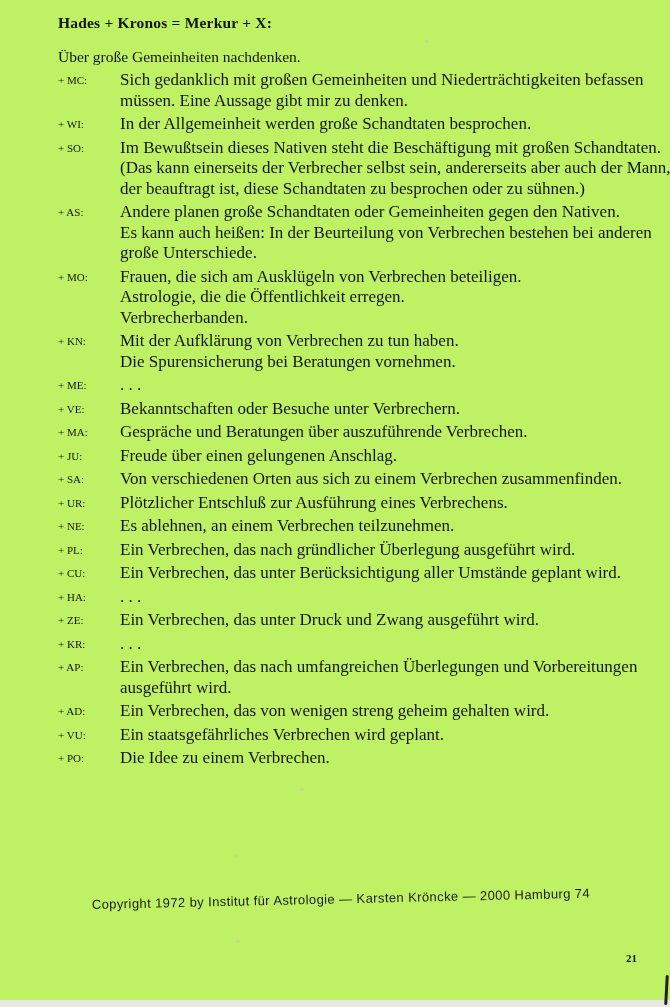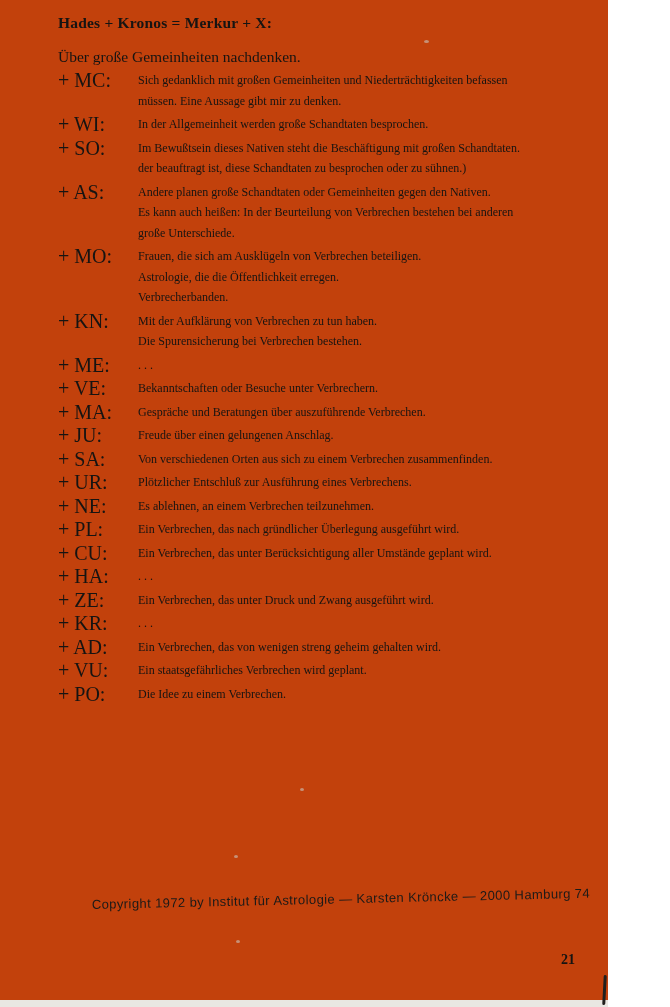--- a/index.html
+++ b/index.html
@@ -2,23 +2,23 @@
 <html><head>
 <meta charset="utf-8">
 <style>
   html, body {
     margin: 0;
     padding: 0;
     background: #ffffff;
   }
   #page {
     position: relative;
-    width: 608px;
+    width: 670px;
     height: 1007px;
-    background: #c2410c;
+    background: #bef264;
     overflow: hidden;
     font-family: "Liberation Serif", serif;
     color: #161412;
   }
   
   #title {
     position: absolute;
     left: 58px;
     top: 14px;
     font-size: 15.5px;
@@ -40,51 +40,50 @@
     top: 70px;
     width: 592px;
   }
   .entry {
     display: flex;
     align-items: flex-start;
     margin-bottom: 3px;
   }
   .entry .label {
     flex: 0 0 62px;
-    font-size: 20px;
+    font-size: 11px;
     line-height: 20.5px;
     white-space: nowrap;
   }
   .entry .text {
     flex: 1 1 auto;
   }
   .entry .line {
-    font-size: 12px;
+    font-size: 17px;
     line-height: 20.5px;
     white-space: nowrap;
-    margin-left: 18px;
   }
   
   #copyright {
     position: absolute;
     left: 92px;
     top: 897px;
     font-family: "Liberation Sans", sans-serif;
     font-size: 13px;
     letter-spacing: 0.4px;
     color: #1c1a18;
     transform: rotate(-1.3deg);
     transform-origin: left bottom;
     white-space: nowrap;
   }
   #page-number {
     position: absolute;
     right: 33px;
     top: 952px;
-    font-size: 14px;
+    font-size: 11px;
     font-weight: bold;
   }
   
   #bottom-edge {
     position: absolute;
     left: 0;
     bottom: 0;
     width: 100%;
     height: 7px;
     background: #e9e7e2;
@@ -131,20 +130,21 @@
       <span class="label">+ WI:</span>
       <div class="text">
           <div class="line">In der Allgemeinheit werden große Schandtaten besprochen.</div>
         </div>
     </div>
 
     <div class="entry">
       <span class="label">+ SO:</span>
       <div class="text">
           <div class="line">Im Bewußtsein dieses Nativen steht die Beschäftigung mit großen Schandtaten.</div>
+          <div class="line">(Das kann einerseits der Verbrecher selbst sein, andererseits aber auch der Mann,</div>
           <div class="line">der beauftragt ist, diese Schandtaten zu besprochen oder zu sühnen.)</div>
         </div>
     </div>
 
     <div class="entry">
       <span class="label">+ AS:</span>
       <div class="text">
           <div class="line">Andere planen große Schandtaten oder Gemeinheiten gegen den Nativen.</div>
           <div class="line">Es kann auch heißen: In der Beurteilung von Verbrechen bestehen bei anderen</div>
           <div class="line">große Unterschiede.</div>
@@ -157,21 +157,21 @@
           <div class="line">Frauen, die sich am Ausklügeln von Verbrechen beteiligen.</div>
           <div class="line">Astrologie, die die Öffentlichkeit erregen.</div>
           <div class="line">Verbrecherbanden.</div>
         </div>
     </div>
 
     <div class="entry">
       <span class="label">+ KN:</span>
       <div class="text">
           <div class="line">Mit der Aufklärung von Verbrechen zu tun haben.</div>
-          <div class="line">Die Spurensicherung bei Verbrechen bestehen.</div>
+          <div class="line">Die Spurensicherung bei Beratungen vornehmen.</div>
         </div>
     </div>
 
     <div class="entry">
       <span class="label">+ ME:</span>
       <div class="text">
           <div class="line">. . .</div>
         </div>
     </div>
 
@@ -245,20 +245,27 @@
         </div>
     </div>
 
     <div class="entry">
       <span class="label">+ KR:</span>
       <div class="text">
           <div class="line">. . .</div>
         </div>
     </div>
 
+    <div class="entry">
+      <span class="label">+ AP:</span>
+      <div class="text">
+          <div class="line">Ein Verbrechen, das nach umfangreichen Überlegungen und Vorbereitungen</div>
+          <div class="line">ausgeführt wird.</div>
+        </div>
+    </div>
 
     <div class="entry">
       <span class="label">+ AD:</span>
       <div class="text">
           <div class="line">Ein Verbrechen, das von wenigen streng geheim gehalten wird.</div>
         </div>
     </div>
 
     <div class="entry">
       <span class="label">+ VU:</span>

